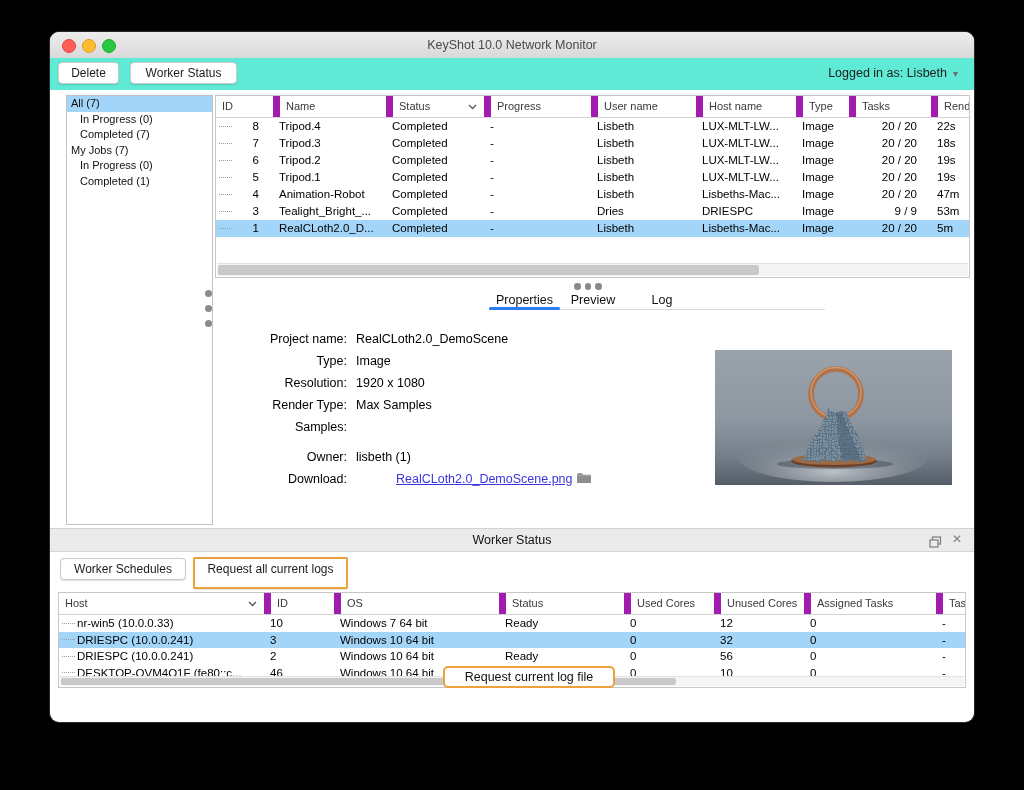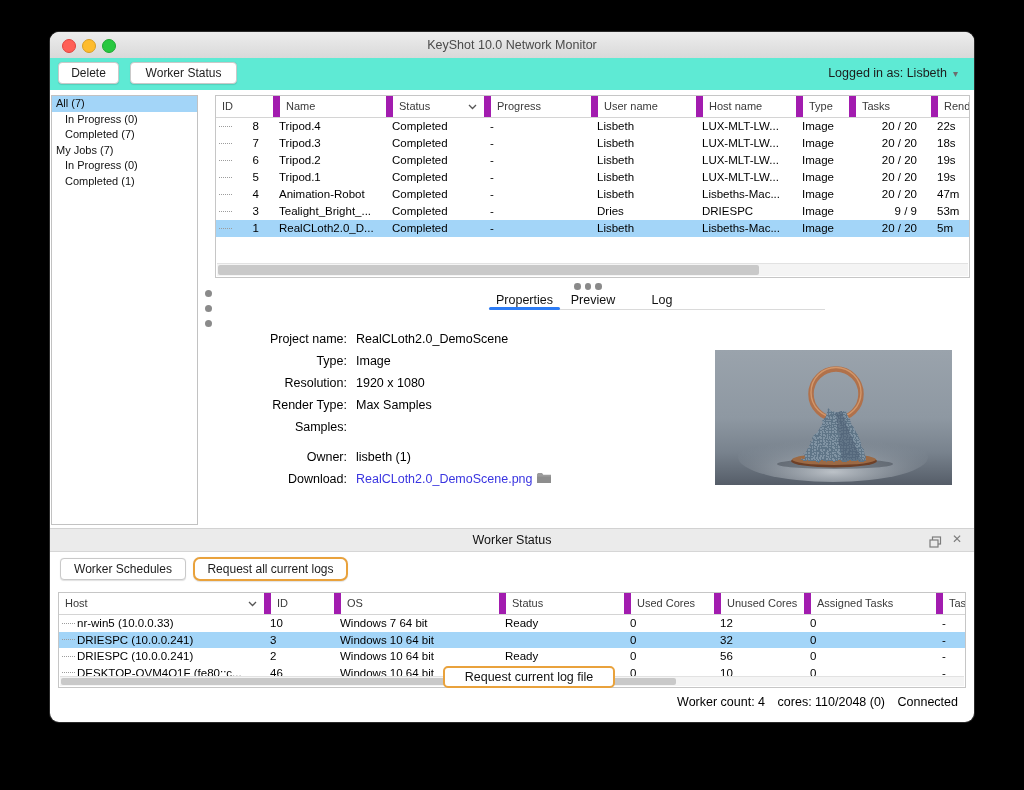--- a/index.html
+++ b/index.html
@@ -17,21 +17,21 @@
     font-size:12.5px;color:#4a4a4a;}
   
   .toolbar{position:absolute;left:0;top:26px;right:0;height:32px;background:#5eead4;}
   .btn{position:absolute;height:22px;background:#fff;border:1px solid #c9c9c9;border-radius:4px;
     font-size:12px;color:#1c1c1c;text-align:center;line-height:20px;box-shadow:0 0.5px 1px rgba(0,0,0,.12);box-sizing:border-box;}
   .btn.delete{left:8px;top:4px;width:61px;}
   .btn.wstat{left:80px;top:4px;width:107px;}
   .login{position:absolute;right:16px;top:8px;font-size:12.5px;color:#1c1c1c;cursor:default;}
   .login .caret{color:#6d6d6d;font-size:10px;margin-left:6px;}
   
-  .sidebar{position:absolute;left:1px;top:63px;width:147px;height:430px;border:1px solid #c2c2c2;
+  .sidebar{position:absolute;left:16px;top:63px;width:147px;height:430px;border:1px solid #c2c2c2;
     background:#fff;box-sizing:border-box;font-size:11px;color:#111;overflow:hidden;}
   .tree-item{height:15.5px;line-height:15.5px;padding-left:4px;white-space:nowrap;}
   .tree-item.lvl1{padding-left:13px;}
   .tree-item.selected{background:#a3d5f8;}
   
   .jt{position:absolute;left:165px;top:63px;width:755px;height:183px;border:1px solid #c6c6c6;
     box-sizing:border-box;background:#fff;overflow:hidden;}
   .thead{display:flex;height:21px;line-height:21px;font-size:11px;color:#3a3a3a;
     border-bottom:1px solid #d4d4d4;}
   .hc{box-sizing:border-box;padding-left:6px;white-space:nowrap;overflow:hidden;position:relative;}
@@ -57,34 +57,34 @@
   
   .tab{position:absolute;top:259px;height:18px;font-size:12.5px;color:#111;text-align:center;line-height:18px;}
   .tab-line{position:absolute;left:439px;top:277px;width:336px;height:1px;background:#dadada;}
   .tab-active-line{position:absolute;left:439px;top:275px;width:71px;height:3px;background:#2d7cf5;border-radius:1.5px;}
   
   .props{position:absolute;left:180px;top:296px;width:430px;font-size:12.5px;color:#000;}
   .prow{display:flex;height:22px;line-height:22px;}
   .plabel{width:117px;text-align:right;padding-right:9px;color:#000;flex:none;}
   .pvalue{flex:1;white-space:nowrap;}
   .gap8{height:8px;}
-  .dl-link{color:#3a35e0;cursor:pointer;}
+  .dl-link{color:#3a35e0;text-decoration:underline;cursor:pointer;margin-left:40px;}
   .folder-ic{display:inline-block;vertical-align:-1px;margin-left:3px;}
   
   .preview{position:absolute;left:665px;top:318px;width:237px;height:135px;overflow:hidden;}
   
   .wp-head{position:absolute;left:0;top:496px;right:0;height:24px;background:#ebebeb;
     border-top:1px solid #d2d2d2;border-bottom:1px solid #d6d6d6;box-sizing:border-box;}
   .wp-title{position:absolute;left:0;right:0;top:0;height:22px;line-height:22px;text-align:center;
     font-size:12.5px;color:#111;}
   .wp-float{position:absolute;right:32px;top:5px;}
   .wp-close{position:absolute;right:12px;top:3px;font-size:12px;color:#7c7c7c;font-weight:bold;}
   .wp-toolbar{position:absolute;left:0;top:521px;right:0;height:38px;background:#fff;}
   .btn.wsched{left:10px;top:5px;width:126px;}
-  .btn.reqlogs{left:143px;top:4px;width:155px;height:24px;line-height:20px;border:2px solid #e9a23c;border-radius:7px;}
+  .btn.reqlogs{left:143px;top:4px;width:155px;height:32px;line-height:20px;border:2px solid #e9a23c;border-radius:2px;}
   
   .wt{position:absolute;left:8px;top:560px;width:908px;height:96px;border:1px solid #c6c6c6;
     box-sizing:border-box;background:#fff;overflow:hidden;}
   .wt .trow{height:16.5px;line-height:16.5px;}
   .wt .c0{width:205px;}.wt .c1{width:70px;}.wt .c2{width:165px;}.wt .c3{width:125px;}
   .wt .c4{width:90px;}.wt .c5{width:90px;}.wt .c6{width:95px;}.wt .c7{flex:1;margin-left:37px;}
   .chost{display:flex;padding-left:3px;}
   .chost .hv{flex:1;white-space:nowrap;overflow:hidden;}
   .overlay-btn{position:absolute;left:393px;top:594px;width:172px;height:22px;background:#fff;
     border:2px solid #e9a23c;border-radius:5px;box-sizing:border-box;font-size:12.5px;color:#111;
@@ -434,19 +434,14 @@
         </div>
 
     </div>
     <div class="hsb" style="height:9px;">
         <div class="thumb" style="width:68%"></div>
       </div>
   </div>
 
   <div class="overlay-btn">Request current log file</div>
 
-  <div class="statusbar">
-    <span>Worker count: 4</span>
-    <span>cores: 110/2048 (0)</span>
-    <span>Connected</span>
-  </div>
 
 </div>
 
 </body></html>

